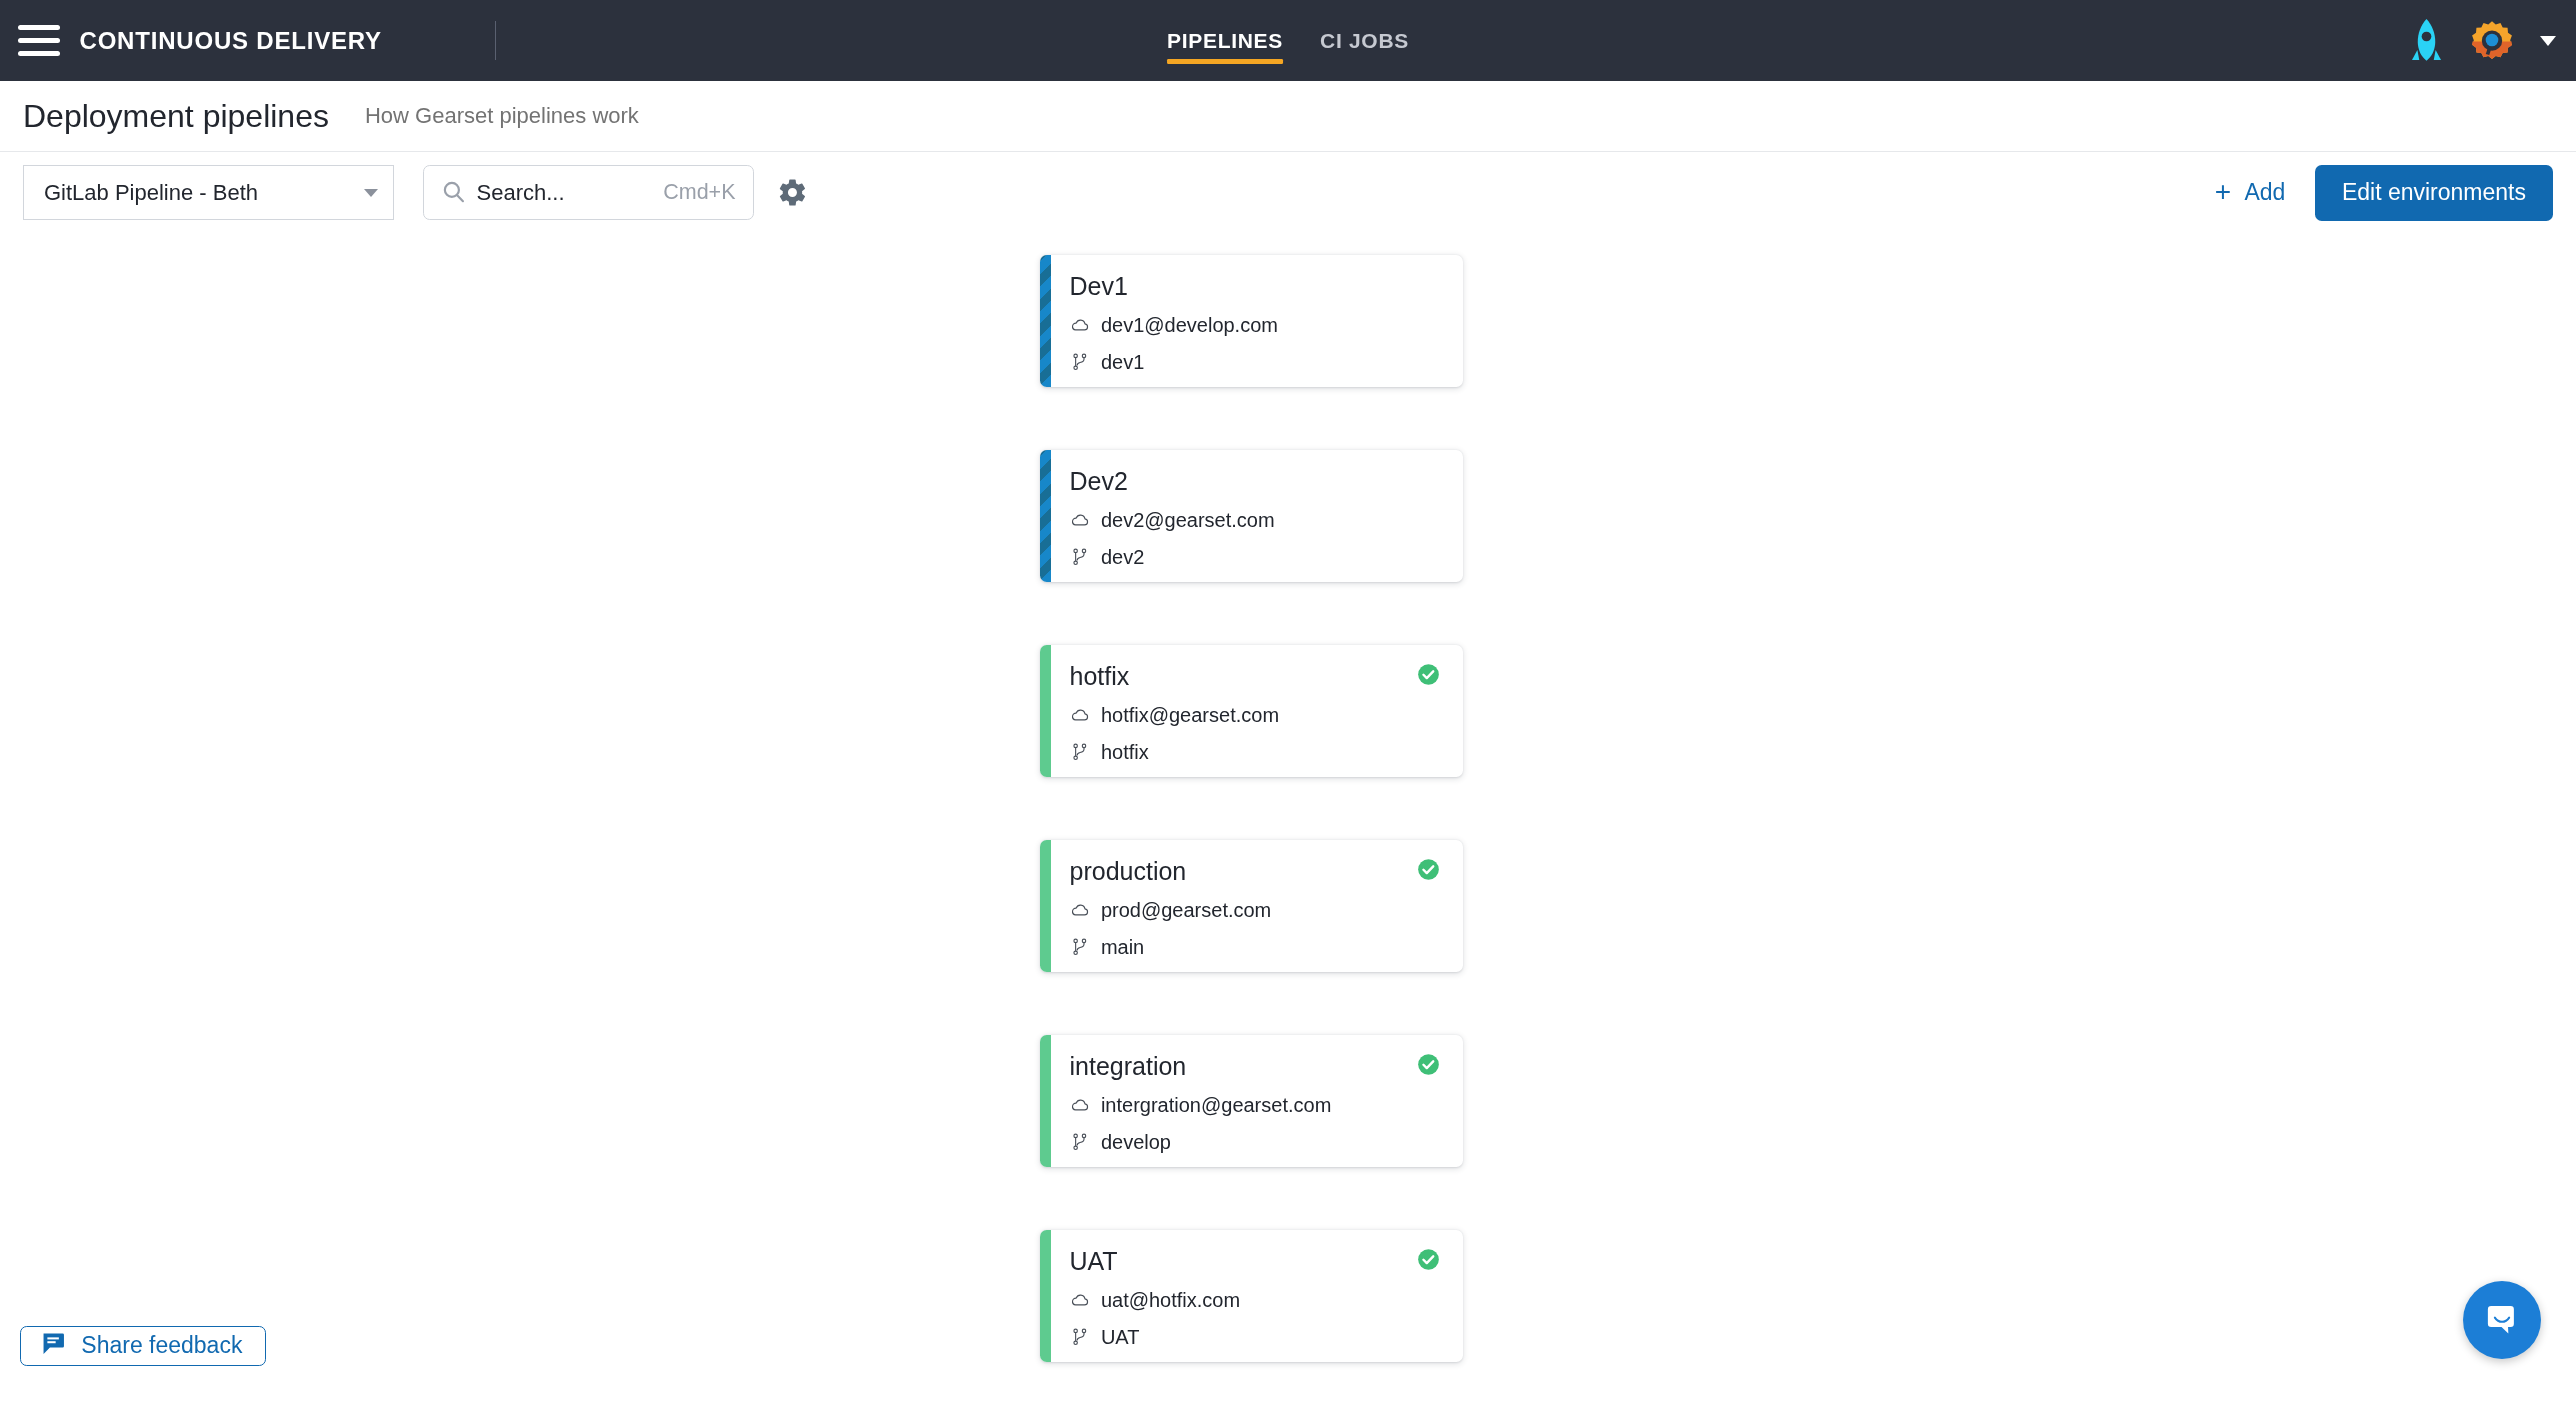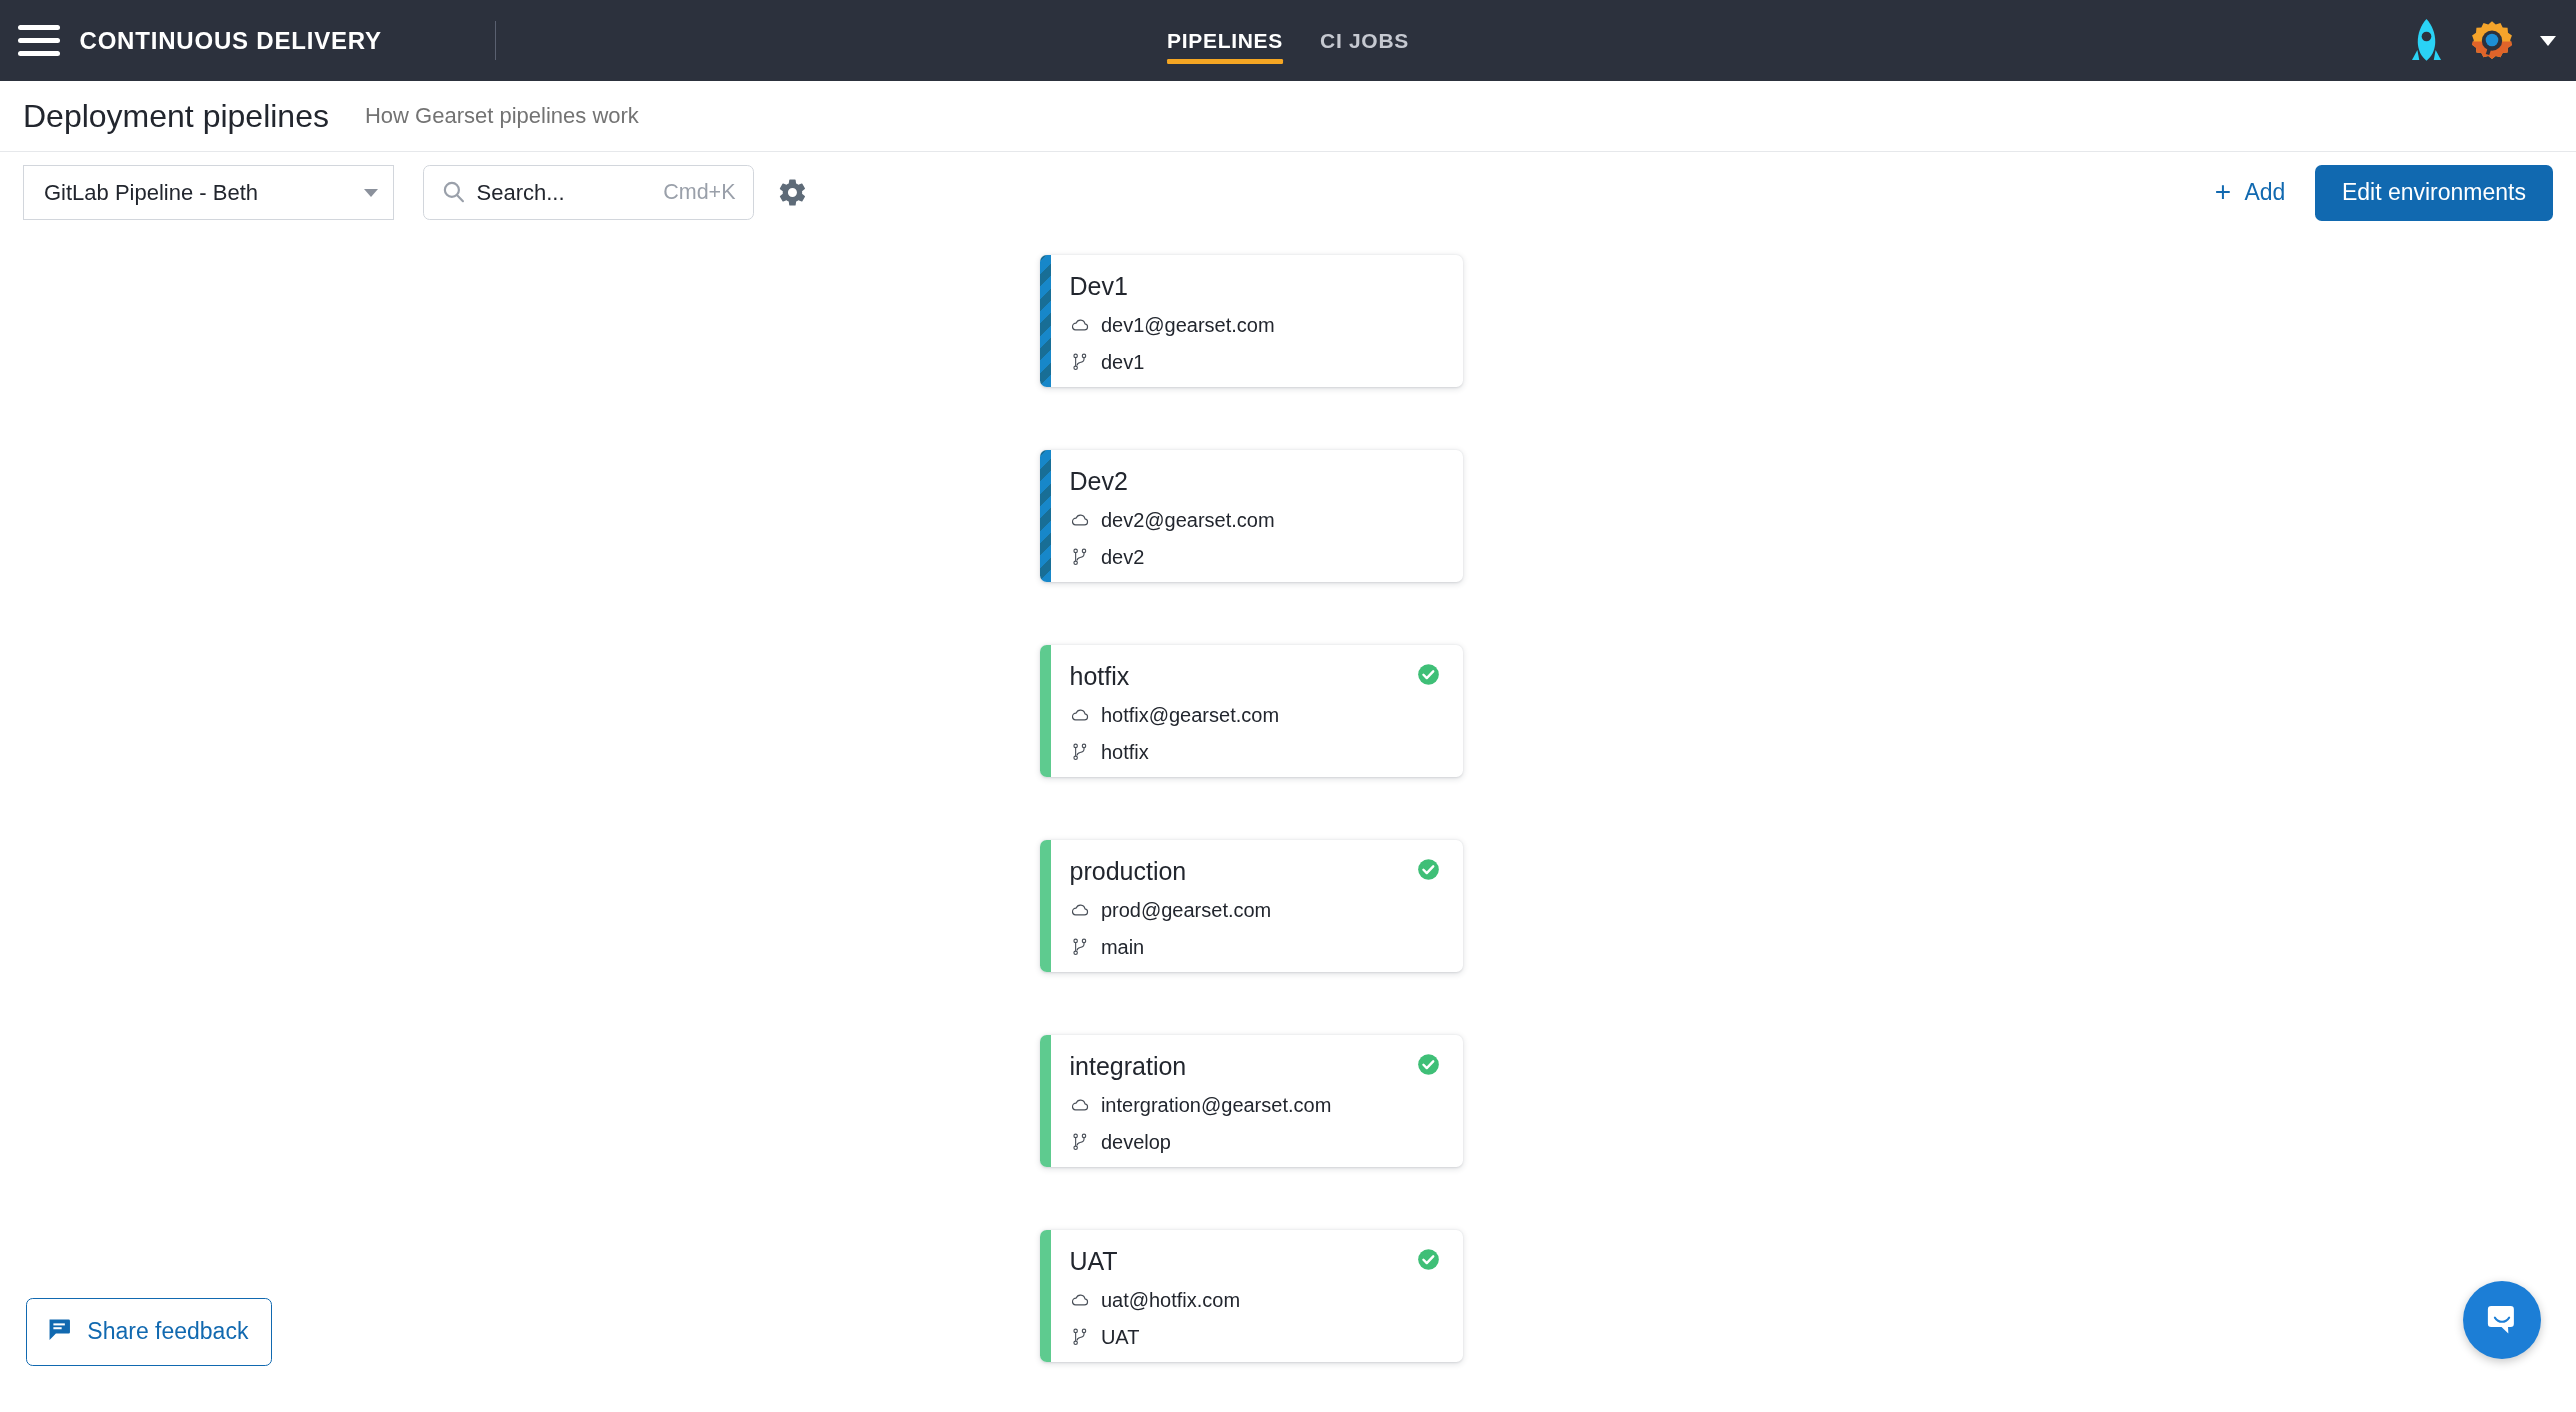--- a/index.html
+++ b/index.html
@@ -272,31 +272,30 @@
     color: #22262e;
     white-space: nowrap;
   }
   .meta-icon { flex-shrink: 0; display: block; }
 
   
   .feedback-btn {
     position: absolute;
     left: 20px;
     bottom: 21.5px;
-    height: 68px;
+    height: 40px;
     display: flex;
     align-items: center;
     gap: 14.8px;
     border: 1.3px solid #1169b0;
     border-radius: 6.7px;
     background: #ffffff;
     padding: 0 23px 0 20px;
     cursor: pointer;
     font-family: inherit;
-    margin-left: 6px;
   }
   .feedback-label {
     font-size: 23px;
     color: #1169b0;
     white-space: nowrap;
   }
   .intercom-bubble {
     position: absolute;
     right: 35px;
     bottom: 28px;
@@ -397,21 +396,21 @@
         <div class="card-body">
           <div class="card-title-row">
             <span class="card-title">Dev1</span>
           </div>
           <div class="card-meta">
             <span>
               <svg class="meta-icon" width="20" height="20" viewBox="0 0 22 22">
                 <path d="M6.2 15.3h9.8a3.3 3.3 0 0 0 .45-6.57 5 5 0 0 0-9.63-.9A3.45 3.45 0 0 0 6.2 15.3Z" fill="none" stroke="#4a5059" stroke-width="1.25" stroke-linejoin="round"></path>
               </svg>
             </span>
-            <span class="card-meta-text">dev1@gearset.com</span>
+            <span class="card-meta-text">dev1@develop.com</span>
           </div>
           <div class="card-meta">
             <span>
               <svg class="meta-icon" width="20" height="20" viewBox="0 0 22 22">
                 <circle cx="6.2" cy="4.3" r="1.9" fill="none" stroke="#4a5059" stroke-width="1.25"></circle>
                 <circle cx="6.2" cy="17.4" r="1.9" fill="none" stroke="#4a5059" stroke-width="1.25"></circle>
                 <circle cx="15.4" cy="4.3" r="1.9" fill="none" stroke="#4a5059" stroke-width="1.25"></circle>
                 <path d="M6.2 6.3v9.2" stroke="#4a5059" stroke-width="1.25" fill="none"></path>
                 <path d="M15.4 6.3v1.6c0 2.6-2.1 3.1-4.3 3.6-2 .45-3.3 1.2-3.3 3.3" stroke="#4a5059" stroke-width="1.25" fill="none"></path>
               </svg>

